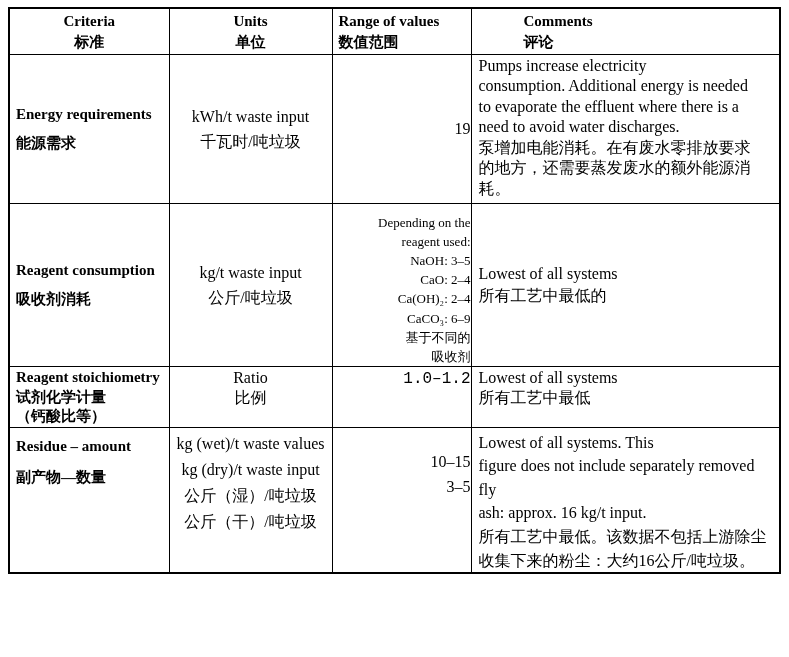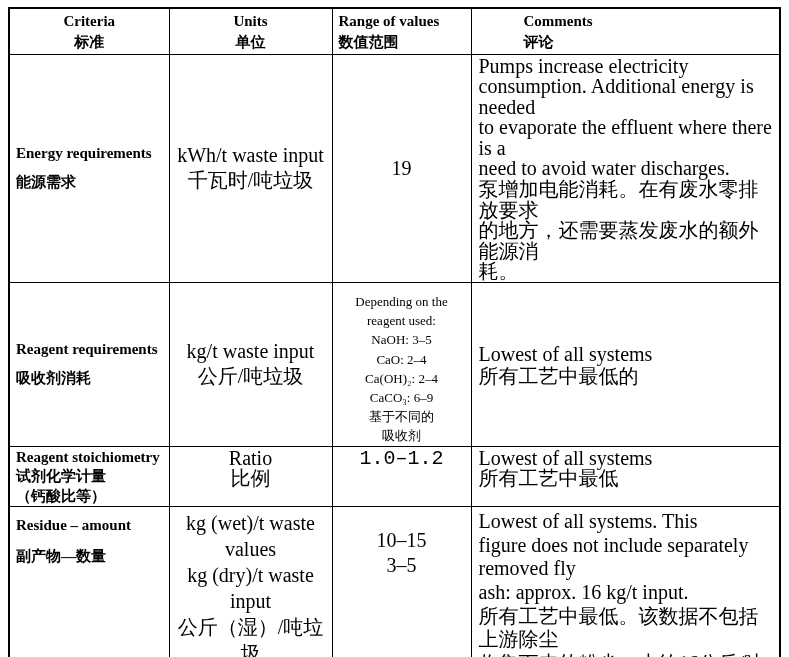--- a/index.html
+++ b/index.html
@@ -12,42 +12,42 @@
     border-collapse:collapse;table-layout:fixed;
     margin:7px 0 0 8px;width:771px;
     border:2px solid #000;
   }
   col.c1{width:160px;} col.c2{width:163px;} col.c3{width:139px;} col.c4{width:309px;}
   th,td{
     border:1.5px solid #000;
     padding:0;margin:0;
     white-space:pre-line;
     overflow:hidden;
-    font-size:20px;
+    font-size:16px;
     vertical-align:top;
   }
   th{
     font-weight:bold;font-size:15px;line-height:21px;
     text-align:center;padding-top:2px;vertical-align:top;
   }
   th.h-range{text-align:left;padding-left:6px;}
   th.h-comments{text-align:left;padding-left:52px;}
 
   td.crit{
     font-weight:bold;font-size:15px;text-align:left;
     padding-left:6px;vertical-align:middle;line-height:29px;
   }
   tr.r3 td.crit{vertical-align:top;line-height:19.5px;padding-top:1px;}
   tr.r4 td.crit,tr.r5 td.crit{vertical-align:top;line-height:31px;padding-top:3px;}
 
   td.units{text-align:center;vertical-align:middle;line-height:25px;}
   tr.r3 td.units{vertical-align:top;line-height:20px;padding-top:1px;}
   tr.r5 td.units{vertical-align:top;line-height:26px;padding-top:3px;}
 
-  td.range{text-align:center;vertical-align:middle;line-height:20px;}
+  td.range{text-align:right;vertical-align:middle;line-height:20px;}
   tr.r2 td.range{vertical-align:top;font-size:13px;line-height:19.2px;padding-top:9px;}
   tr.r3 td.range{vertical-align:top;padding-top:2px;font-family:Liberation Mono, monospace;}
   tr.r5 td.range{vertical-align:top;padding-top:21px;line-height:25px;}
 
   td.comments{text-align:left;vertical-align:top;padding:1px 4px 0 7px;line-height:20.6px;}
   tr.r2 td.comments{vertical-align:middle;line-height:22px;}
   tr.r3 td.comments{line-height:20px;}
   tr.r4 td.comments{line-height:18.6px;}
   tr.r5 td.comments{line-height:23.6px;padding-top:3px;}
 
@@ -90,21 +90,21 @@
         <td class="range">19</td>
         <td class="comments">Pumps increase electricity
 consumption. Additional energy is needed
 to evaporate the effluent where there is a
 need to avoid water discharges.
 泵增加电能消耗。在有废水零排放要求
 的地方，还需要蒸发废水的额外能源消
 耗。</td>
       </tr>
       <tr class="r2">
-        <td class="crit">Reagent requirements
+        <td class="crit">Reagent consumption
 吸收剂消耗</td>
         <td class="units">kg/t waste input
 公斤/吨垃圾</td>
         <td class="range">Depending on the
 reagent used:
 NaOH: 3–5
 CaO: 2–4
 Ca(OH)₂: 2–4
 CaCO₃: 6–9
 基于不同的

